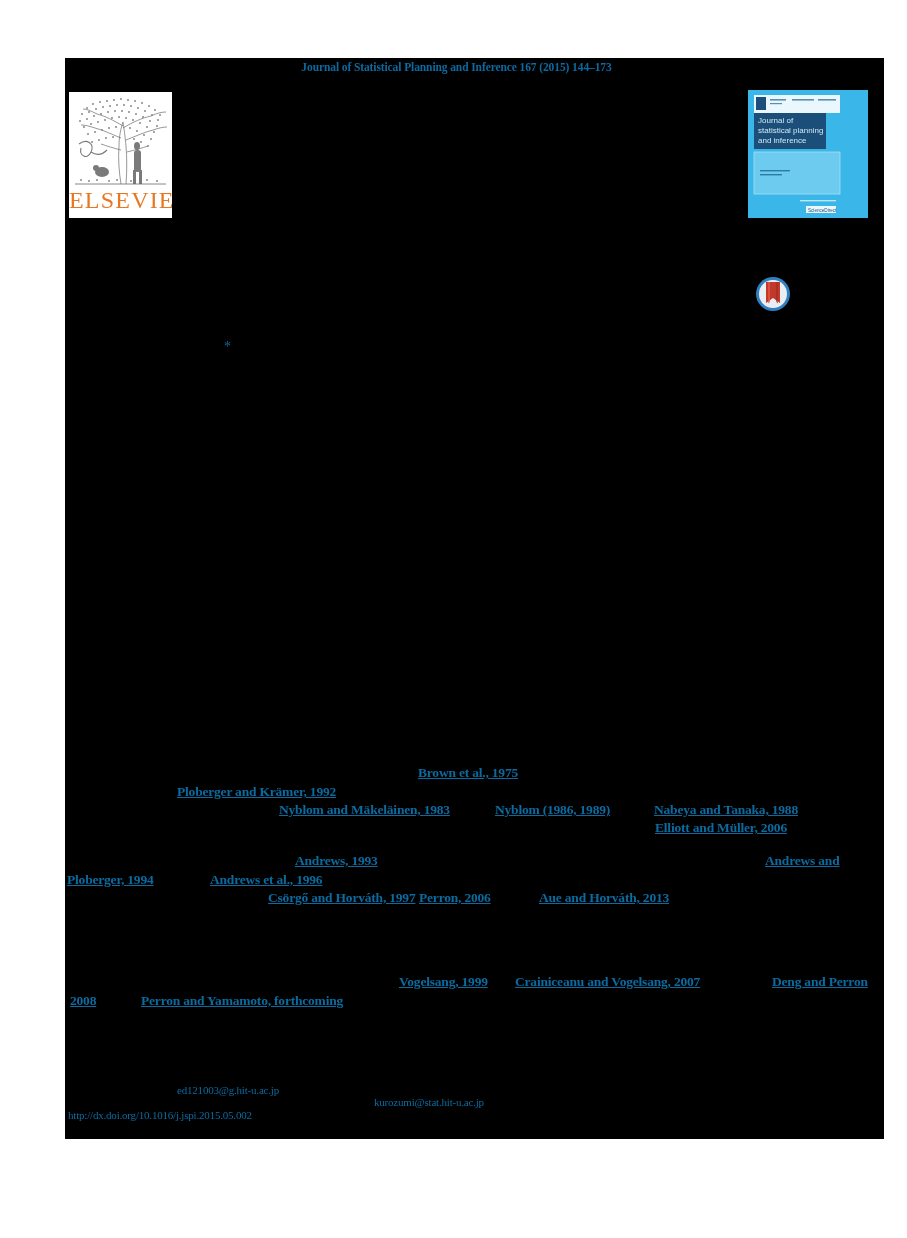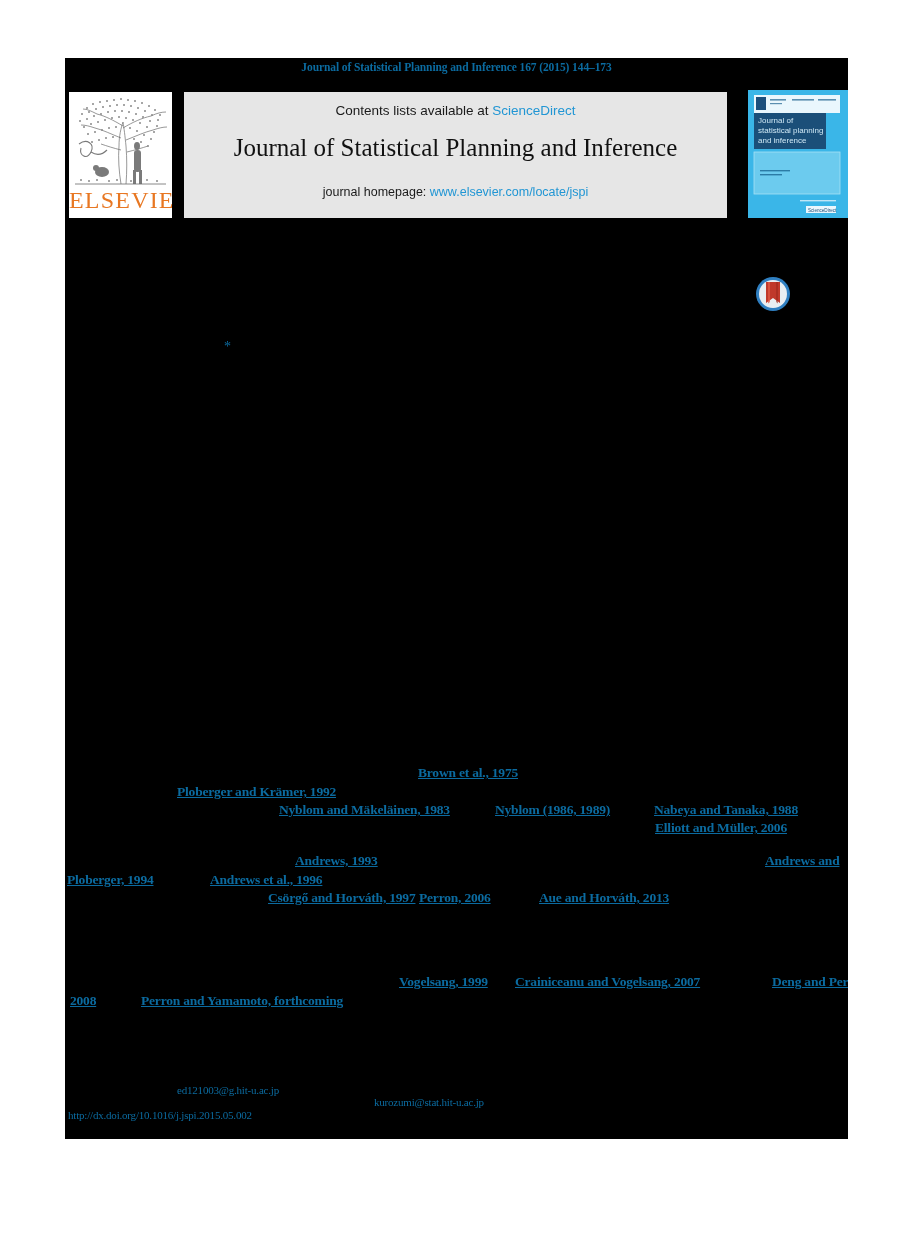--- a/index.html
+++ b/index.html
@@ -19,20 +19,21 @@
   }
   
   #article-body {
     position: absolute;
     left: 65px;
     top: 58px;
     width: 783px;
     height: 1081px;
     background: #000000;
     overflow: hidden;
+    padding-left: 36px;
   }
   .link {
     color: #0b6ba0;
     font-family: "Liberation Serif", serif;
     white-space: nowrap;
     cursor: pointer;
   }
   
   #running-head {
     position: absolute;
@@ -280,25 +281,20 @@
             <circle cx="40" cy="89" r="1"></circle>
               <circle cx="48" cy="88" r="1"></circle>
               <circle cx="62" cy="89" r="1"></circle>
             <circle cx="78" cy="88" r="1"></circle>
               <circle cx="88" cy="89" r="1"></circle>
           </g>
         </svg>
         <div id="elsevier-wordmark">ELSEVIER</div>
       </div>
 
-      <div id="journal-banner">
-        <div id="contents-line"><span>Contents lists available at </span><span class="sd">ScienceDirect</span></div>
-        <div id="journal-title">Journal of Statistical Planning and Inference</div>
-        <div id="homepage-line"><span>journal homepage: </span><span class="url">www.elsevier.com/locate/jspi</span></div>
-      </div>
 
       <div id="journal-cover">
         <svg width="98" height="128" viewBox="0 0 98 128" aria-hidden="true">
           <rect x="0" y="0" width="98" height="128" fill="#3ab6e8"></rect>
 
           <rect x="6" y="5" width="86" height="18" fill="#eaf7fd"></rect>
           <rect x="8" y="7" width="10" height="13" fill="#1c4f7c"></rect>
           <g fill="#5b8fb0">
             <rect x="22" y="9" width="16" height="1.6"></rect>
             <rect x="44" y="9" width="22" height="1.6"></rect>

